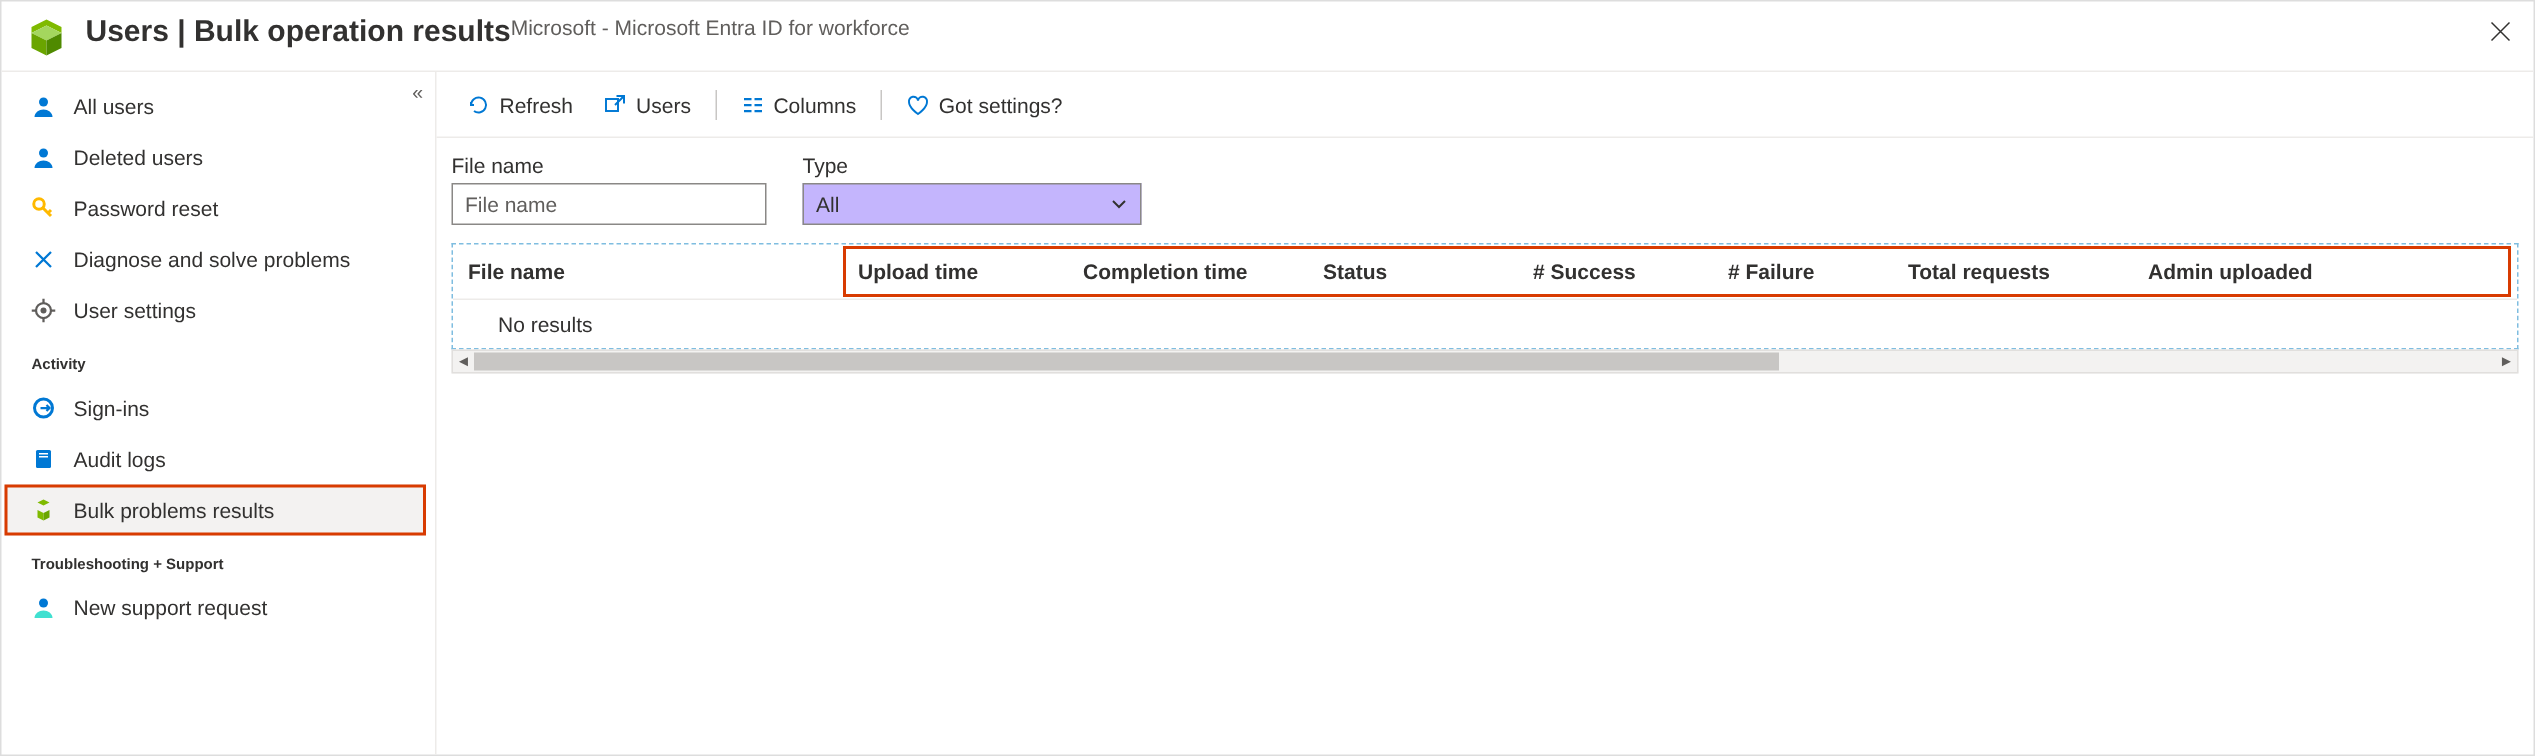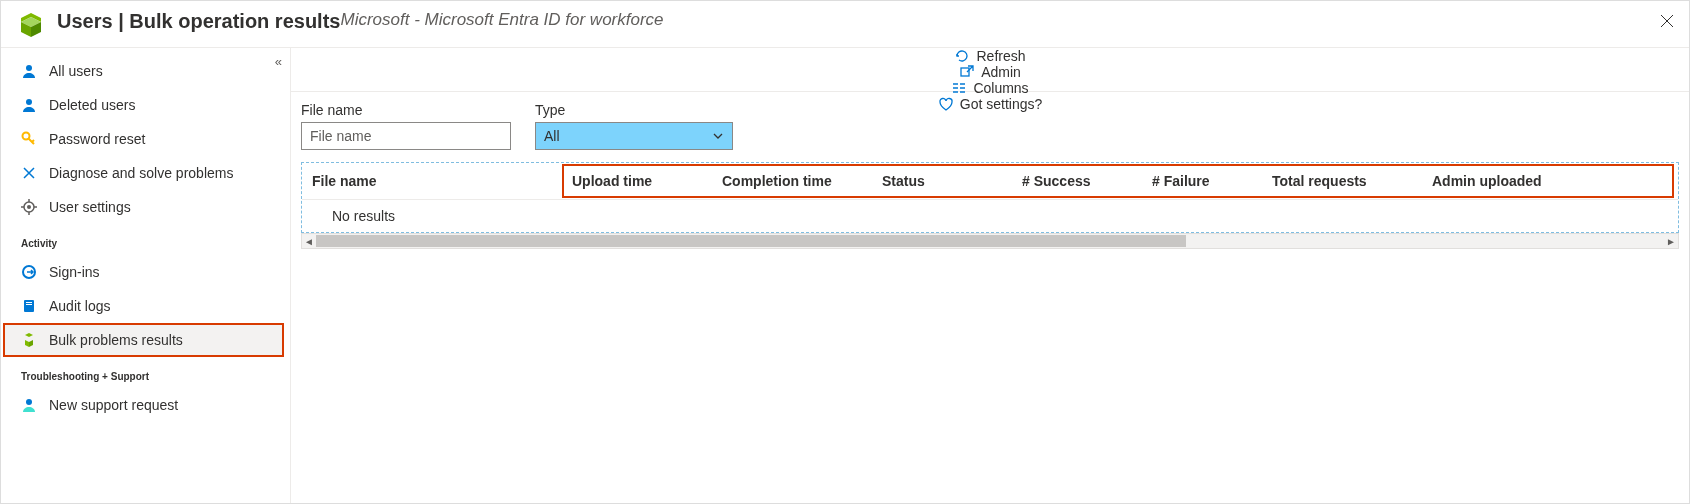--- a/index.html
+++ b/index.html
@@ -22,21 +22,21 @@
     position: relative;
   }
   .header-icon {
     width: 32px; height: 32px;
     margin-right: 10px;
     flex-shrink: 0;
     margin-top: 2px;
   }
   .header-text { display: flex; flex-direction: row; }
   .header-title { font-size: 20px; font-weight: 600; line-height: 24px; }
-  .header-sub { font-size: 17px; color: #605e5c; margin-top: 1px; font-style: italic; }
+  .header-sub { font-size: 14px; color: #605e5c; margin-top: 1px; }
   .close-btn {
     position: absolute; right: 10px; top: 8px;
     width: 24px; height: 24px;
     display:flex;align-items:center;justify-content:center;
     cursor:pointer;
   }
   .body-row { display: flex; height: calc(100% - 46px); }
   .sidebar {
     width: 290px;
     border-right: 1px solid #edebe9;
@@ -68,21 +68,20 @@
     font-size: 10px; font-weight: 600;
     padding: 14px 0 6px 20px;
   }
   .main { flex: 1; display:flex; flex-direction:column; padding: 0; }
   .toolbar {
     display:flex; align-items:center;
     height: 44px;
     gap: 0;
     padding: 0 10px;
     border-bottom: 1px solid #edebe9;
-    flex-direction: column;
   }
   .tb-btn {
     display:flex;align-items:center;
     gap:6px;
     height: 32px;
     padding: 0 10px;
     color: #0078d4;
     cursor:pointer;
     font-size:14px;
   }
@@ -96,26 +95,26 @@
   .filter-label { font-size:14px; color:#323130; }
   .text-input {
     width: 210px; height:28px;
     border:1px solid #8a8886;
     padding: 0 8px;
     font-size:14px;
     font-family:inherit;
   }
   .text-input::placeholder { color:#605e5c; }
   .select-wrap {
-    width:198px; height:28px;
+    width:226px; height:28px;
     border:1px solid #8a8886;
     display:flex;align-items:center;justify-content:space-between;
     padding:0 8px;
     cursor:pointer;
-    background:#7dd3fc;
+    background:#c4b5fd;
   }
   .data-grid {
     margin: 0 10px;
     border:1px dashed #7fbde0;
   }
   .grid-header {
     display:grid;
     grid-template-columns: 260px 150px 160px 140px 130px 120px 160px 1fr;
     align-items:center;
     height: 36px;
@@ -289,21 +288,21 @@
             <path d="M3 8a5 5 0 1 1 2 4" fill="none" stroke="#0078d4" stroke-width="1.3"></path>
             <path d="M3 6v2h2" fill="none" stroke="#0078d4" stroke-width="1.3"></path>
           </svg>
         <span class="lbl">Refresh</span>
       </div>
       <div class="tb-btn">
         <svg width="16" height="16" viewBox="0 0 16 16">
             <rect x="2" y="4" width="8" height="8" fill="none" stroke="#0078d4" stroke-width="1.3"></rect>
             <path d="M9 2h5v5M14 2L8 8" stroke="#0078d4" stroke-width="1.3" fill="none"></path>
           </svg>
-        <span class="lbl">Admin</span>
+        <span class="lbl">Users</span>
       </div>
       <div class="tb-sep"></div>
       <div class="tb-btn">
         <svg width="16" height="16" viewBox="0 0 16 16">
             <g stroke="#0078d4" stroke-width="1.5">
               <line x1="2" y1="4" x2="7" y2="4"></line>
               <line x1="2" y1="8" x2="7" y2="8"></line>
               <line x1="2" y1="12" x2="7" y2="12"></line>
               <line x1="9" y1="4" x2="14" y2="4"></line>
               <line x1="9" y1="8" x2="14" y2="8"></line>

